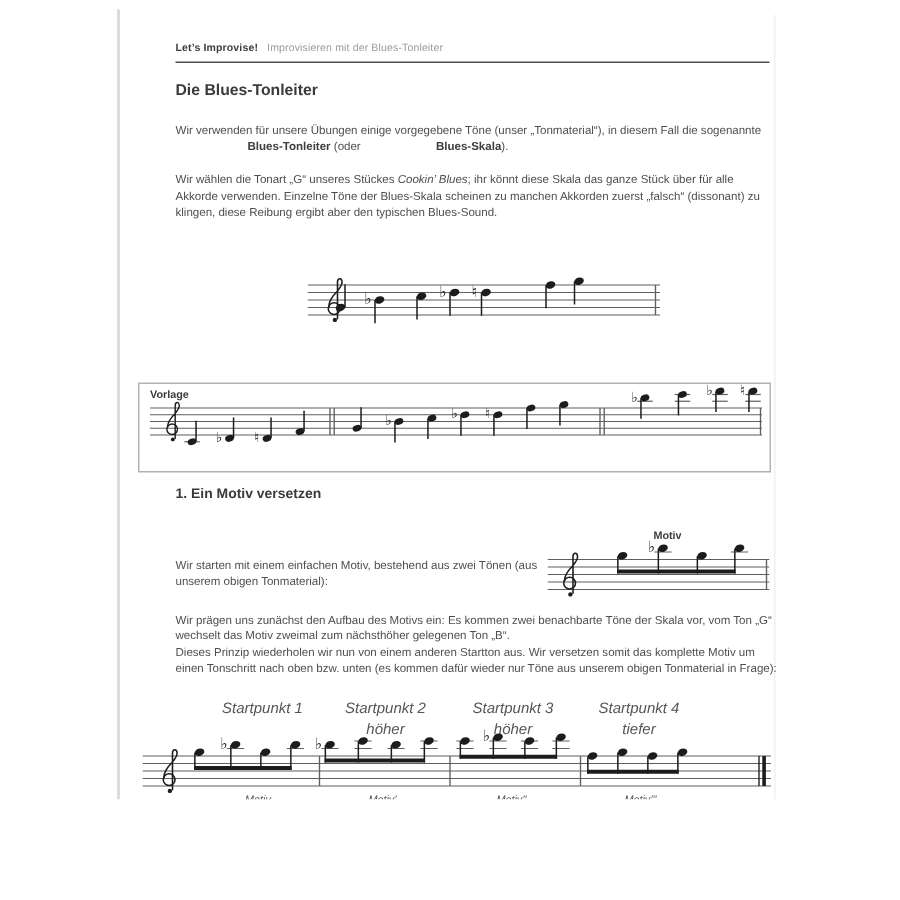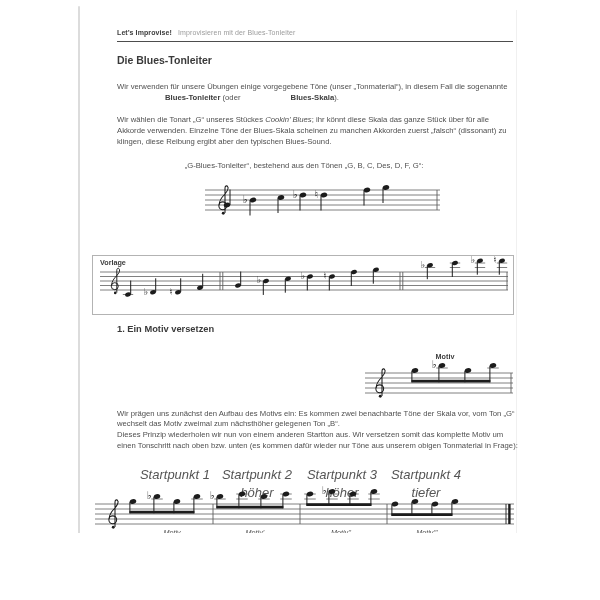--- a/index.html
+++ b/index.html
@@ -28,21 +28,21 @@
   .p5{left:117px;top:401px;width:404px;line-height:10.7px;}
   .p5 .blk{display:block;}
   b.seg{color:#3d3d3d;margin-left:48px;}
   i.seg{font-style:italic;}
 
   .vorlage-box{left:92px;top:255px;width:420px;height:58px;border:1px solid #b3b3b3;background:#fff;}
   .vorlage-label{left:100px;top:258px;font-size:7.2px;font-weight:bold;color:#3d3d3d;}
 
   .motiv-title{left:405px;top:352px;width:80px;text-align:center;font-size:7.2px;font-weight:600;color:#3d3d3d;}
 
-  .sp{top:467px;width:100px;text-align:center;font-size:13px;font-style:italic;color:#555;}
+  .sp{top:467px;width:100px;text-align:center;font-size:10px;font-style:italic;color:#555;}
   .sp .sps{margin-top:2.5px;}
   .mlbl{top:528px;width:80px;text-align:center;font-size:7.2px;font-style:italic;color:#555;}
 
   .pagenum{left:95px;top:569px;width:418px;text-align:center;font-size:13px;color:#8a8a8a;}
 
   .staff svg{display:block;}
 </style>
 </head>
 <body>
 
@@ -55,21 +55,20 @@
     <span class="hs">Improvisieren mit der Blues-Tonleiter</span>
   </div>
   <div class="abs hrule"></div>
 
   <div class="abs h1">Die Blues-Tonleiter</div>
 
   <p class="abs body p1"><span>Wir verwenden für unsere Übungen einige vorgegebene Töne (unser „Tonmaterial“), in diesem Fall die sogenannte </span><b class="seg">Blues-Tonleiter</b><span> (oder </span><b class="seg">Blues-Skala</b><span>).</span></p>
 
   <p class="abs body p2"><span>Wir wählen die Tonart „G“ unseres Stückes </span><i class="seg">Cookin’ Blues</i><span>; ihr könnt diese Skala das ganze Stück über für alle Akkorde verwenden. Einzelne Töne der Blues-Skala scheinen zu manchen Akkorden zuerst „falsch“ (dissonant) zu klingen, diese Reibung ergibt aber den typischen Blues-Sound.</span></p>
 
-  <div class="abs body caption">„G-Blues-Tonleiter“, bestehend aus den Tönen „G, B, C, Des, D, F, G“:</div>
 
   <div class="abs staff" style="left:205px;top:162px;">
       <svg width="235" height="72" viewBox="0 0 235 72">
         <line x1="0" y1="28" x2="235" y2="28" stroke="#5f5f5f" stroke-width="0.8"></line>
         <line x1="0" y1="33" x2="235" y2="33" stroke="#5f5f5f" stroke-width="0.8"></line>
         <line x1="0" y1="38" x2="235" y2="38" stroke="#5f5f5f" stroke-width="0.8"></line>
         <line x1="0" y1="43" x2="235" y2="43" stroke="#5f5f5f" stroke-width="0.8"></line>
         <line x1="0" y1="48" x2="235" y2="48" stroke="#5f5f5f" stroke-width="0.8"></line>
         <line x1="232" y1="28" x2="232" y2="48" stroke="#5f5f5f" stroke-width="0.9"></line>
         <g transform="translate(8,28) scale(0.5)">
@@ -162,20 +161,21 @@
         <line x1="396.825" y1="19" x2="407.175" y2="19" stroke="#5f5f5f" stroke-width="0.8"></line>
         <text x="395.025" y="19.225" font-size="9.450000000000001" fill="#1c1c1c" font-family="'DejaVu Sans', sans-serif" text-anchor="middle">♮</text>
         <ellipse cx="402" cy="16.75" rx="2.97" ry="2.16" fill="#1c1c1c" transform="rotate(-18 402 16.75)"></ellipse>
         <line x1="399.3" y1="16.95" x2="399.3" y2="30.700000000000003" stroke="#1c1c1c" stroke-width="1"></line>
       </svg>
     </div>
 
 
   <div class="abs h2">1. Ein Motiv versetzen</div>
 
+  <p class="abs body p4">Wir starten mit einem einfachen Motiv, bestehend aus zwei Tönen (aus unserem obigen Tonmaterial):</p>
   <div class="abs motiv-title">Motiv</div>
   <div class="abs staff" style="left:365px;top:345px;">
       <svg width="148" height="72" viewBox="0 0 148 72">
         <line x1="0" y1="28" x2="148" y2="28" stroke="#5f5f5f" stroke-width="0.8"></line>
         <line x1="0" y1="33" x2="148" y2="33" stroke="#5f5f5f" stroke-width="0.8"></line>
         <line x1="0" y1="38" x2="148" y2="38" stroke="#5f5f5f" stroke-width="0.8"></line>
         <line x1="0" y1="43" x2="148" y2="43" stroke="#5f5f5f" stroke-width="0.8"></line>
         <line x1="0" y1="48" x2="148" y2="48" stroke="#5f5f5f" stroke-width="0.8"></line>
         <line x1="146" y1="28" x2="146" y2="48" stroke="#5f5f5f" stroke-width="0.9"></line>
         <g transform="translate(5,28) scale(0.5)">

